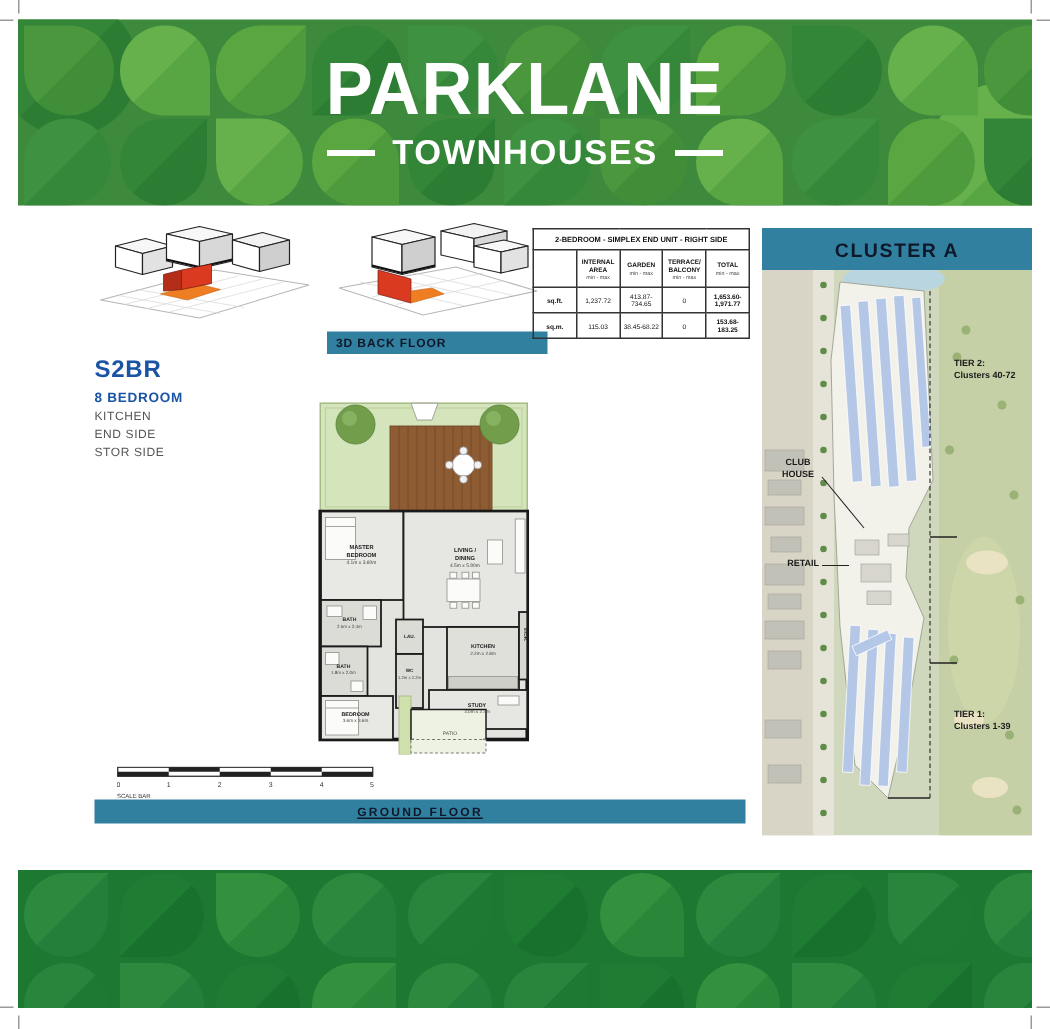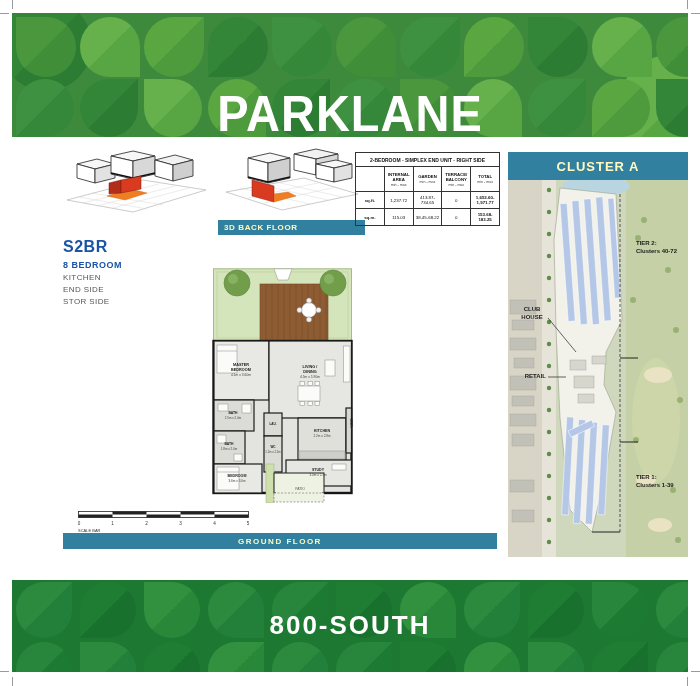--- a/index.html
+++ b/index.html
@@ -25,33 +25,33 @@
   .g2{background:linear-gradient(135deg,#4a973d 50%,#418e38 50%);}
   .g3{background:linear-gradient(135deg,#338538 50%,#2c7c33 50%);}
   .g4{background:linear-gradient(135deg,#66b14b 50%,#58a544 50%);}
   .g5{background:linear-gradient(135deg,#3e9140 50%,#35873a 50%);}
   .d1{background:linear-gradient(135deg,#2b8a3e 50%,#23803a 50%);}
   .d2{background:linear-gradient(135deg,#1f7c33 50%,#19712e 50%);}
   .d3{background:linear-gradient(135deg,#32913f 50%,#288739 50%);}
   .d4{background:linear-gradient(135deg,#27853c 50%,#1d7a33 50%);}
 
   .brand{position:absolute;left:0;top:0;width:100%;height:100%;display:flex;
-         flex-direction:column;align-items:center;justify-content:flex-end;z-index:3;}
+         flex-direction:column;align-items:center;justify-content:center;z-index:3;}
   .brand h1{margin:0;color:#fff;font-size:47px;line-height:1;font-weight:bold;
             letter-spacing:1px;transform:scaleY(1.05);}
   .brand .sub{display:flex;align-items:center;gap:12px;margin-top:6px;}
   .brand h2{margin:0;color:#fff;font-size:23px;font-weight:bold;letter-spacing:1px;}
   .dash{display:inline-block;width:32px;height:4px;background:#fff;}
 
   .foot-text{position:absolute;left:0;top:0;width:100%;height:100%;display:flex;
              flex-direction:column;align-items:center;justify-content:center;z-index:3;}
   .foot-text div{color:#fff;font-size:26px;font-weight:bold;letter-spacing:2px;line-height:1.15;}
 
   
-  .teal{background:#32809f;color:#fef9c3;font-weight:bold;}
+  .teal{background:#32809f;color:#0f172a;font-weight:bold;}
 
   
   .view{position:absolute;width:147px;}
   .view .img{width:147px;height:76px;}
   .view .view-banner{height:15px;font-size:8px;letter-spacing:.6px;
                      display:flex;align-items:center;padding-left:6px;box-sizing:border-box;}
 
   
   .unit-info{position:absolute;left:63px;top:238px;}
   .unit-code{color:#1a55a5;font-size:16px;font-weight:bold;letter-spacing:.5px;margin:0;}
@@ -72,21 +72,21 @@
   .cw0{width:20px;} .cw1{width:31px;} .cw2{width:27px;} .cw3{width:28px;} .cw4{width:37px;}
 
   
   .floorplan{position:absolute;left:212px;top:268px;width:141px;height:235px;}
   svg text{font-family:"Liberation Sans",sans-serif;}
 
   
   .scalebar{position:absolute;left:78px;top:511px;}
   .ground-bar{position:absolute;left:63px;top:533px;width:434px;height:16px;
               display:flex;align-items:center;justify-content:center;
-              font-size:8px;letter-spacing:1.5px;}
+              font-size:8px;letter-spacing:1.5px;text-decoration:underline;}
 
   
   .cluster{position:absolute;left:508px;top:152px;width:180px;height:405px;}
   .cluster-header{height:28px;display:flex;align-items:center;justify-content:center;
                   font-size:13px;letter-spacing:1px;}
   .cluster .map-wrap{position:relative;width:180px;height:377px;}
   .map-label{position:absolute;font-size:6px;font-weight:bold;color:#1a1a1a;line-height:1.25;}
 </style>
 </head>
 <body>
@@ -124,20 +124,25 @@
       <i class="lf s2 g3" style="left:260px;top:66px;width:58px;height:58px"></i>
       <i class="lf s4 g5" style="left:324px;top:66px;width:58px;height:58px"></i>
       <i class="lf s1 g2" style="left:388px;top:66px;width:58px;height:58px"></i>
       <i class="lf s3 g4" style="left:452px;top:66px;width:58px;height:58px"></i>
       <i class="lf s2 g5" style="left:516px;top:66px;width:58px;height:58px"></i>
       <i class="lf s4 g1" style="left:580px;top:66px;width:58px;height:58px"></i>
       <i class="lf s1 g3" style="left:644px;top:66px;width:58px;height:58px"></i>
     </span>
     <div class="brand">
       <h1>PARKLANE</h1>
+      <div class="sub">
+        <span class="dash"></span>
+        <h2>TOWNHOUSES</h2>
+        <span class="dash"></span>
+      </div>
     </div>
   </header>
 
   <div class="view" style="left:63px;top:140px">
     <svg class="img" viewBox="0 0 147 76">
       <polygon points="4,60 70,72 143,50 80,40" fill="#ffffff" stroke="#b5b5b5" stroke-width="0.7"></polygon>
       <path d="M20,63 L96,44 M34,66 L112,46 M50,68 L126,48 M16,57 L84,69 M28,53 L100,65" stroke="#d8d8d8" stroke-width="0.5" fill="none"></path>
       <g stroke="#222" stroke-width="0.8" stroke-linejoin="round">
         <polygon points="14,24 34,19 52,24 32,29" fill="#f7f7f7"></polygon>
         <polygon points="14,24 14,38 32,43 32,29" fill="#ffffff"></polygon>
@@ -437,17 +442,16 @@
       <i class="lf s2 d3" style="left:196px;top:62px;width:56px;height:56px"></i>
       <i class="lf s4 d1" style="left:260px;top:62px;width:56px;height:56px"></i>
       <i class="lf s2 d4" style="left:324px;top:62px;width:56px;height:56px"></i>
       <i class="lf s1 d2" style="left:388px;top:62px;width:56px;height:56px"></i>
       <i class="lf s3 d3" style="left:452px;top:62px;width:56px;height:56px"></i>
       <i class="lf s1 d1" style="left:516px;top:62px;width:56px;height:56px"></i>
       <i class="lf s2 d2" style="left:580px;top:62px;width:56px;height:56px"></i>
       <i class="lf s4 d4" style="left:644px;top:62px;width:56px;height:56px"></i>
     </span>
     <div class="foot-text">
-      <div>800-SOUTH</div>
     </div>
   </footer>
 
 </div>
 
 </body></html>

